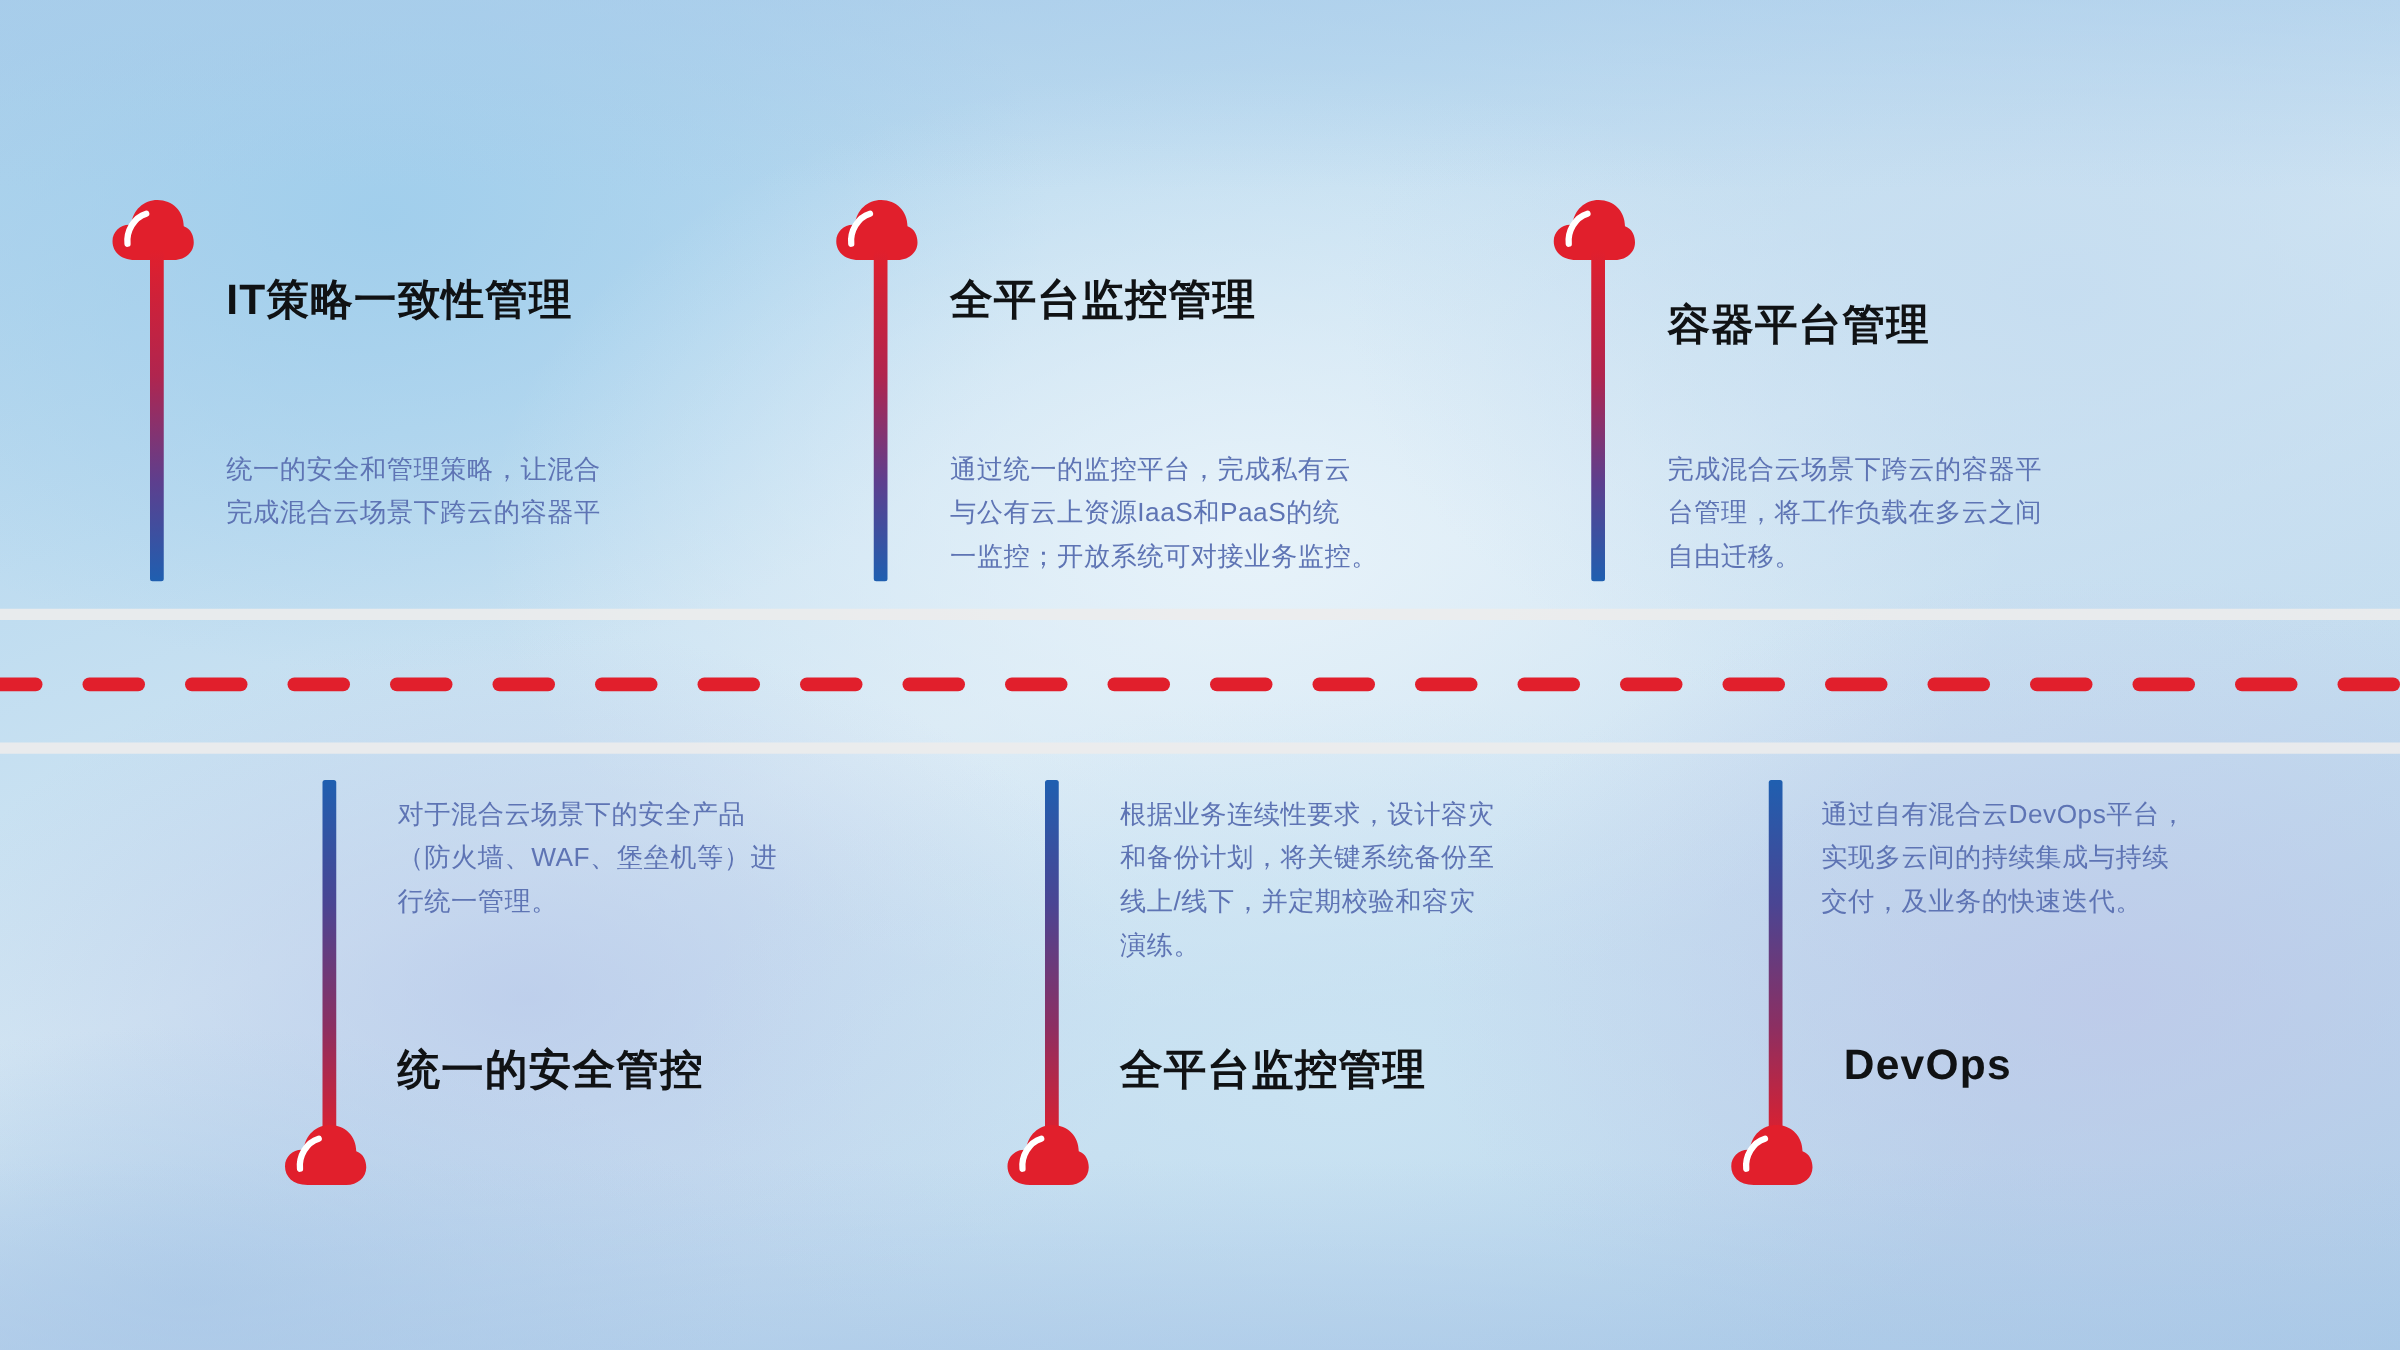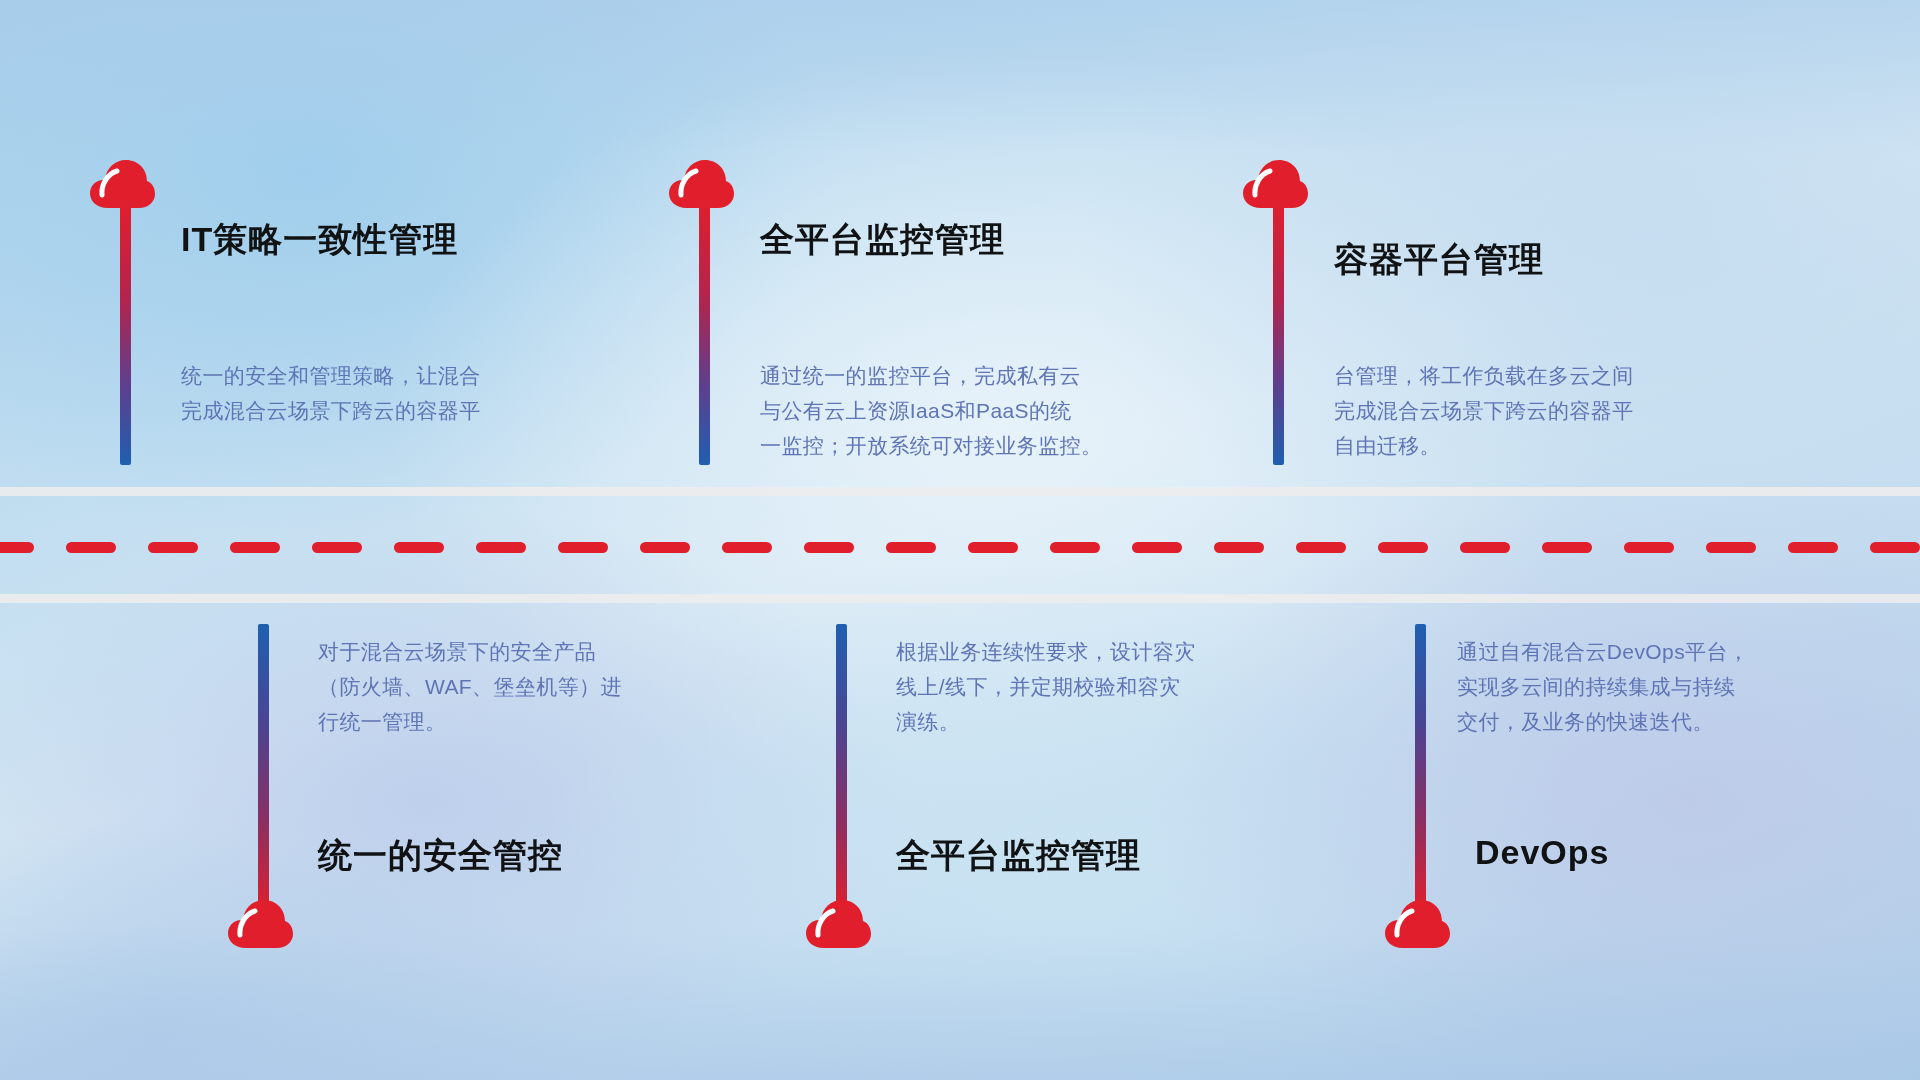--- a/index.html
+++ b/index.html
@@ -134,22 +134,22 @@
   <div class="sec">
     <span class="cloud" style="left:1241px;top:158px;">
       <svg width="68" height="52" viewBox="0 0 68 52">
         <path d="M20 50 C8 50 2 43 2 35 C2 27 9 21 17 22 C18 10 27 2 38 2 C50 2 59 11 59 23 C65 25 67 31 67 36 C67 44 60 50 51 50 Z" fill="#e11f2c"></path>
         <path d="M14 37 C13 27 19 16 29 13" stroke="#ffffff" stroke-width="5" fill="none" stroke-linecap="round"></path>
       </svg>
     </span>
     <div class="pin down" style="left:1273px;top:200px;height:265px;"></div>
     <div class="heading" style="left:1334px;top:217px;margin-top:20px;">容器平台管理</div>
     <div class="desc" style="left:1334px;top:358px;">
+      <div>完成混合云场景下跨云的容器平</div>
       <div>台管理，将工作负载在多云之间</div>
-      <div>完成混合云场景下跨云的容器平</div>
       <div>自由迁移。</div>
     </div>
   </div>
 
   <div class="sec">
     <div class="pin up" style="left:258px;top:624px;height:290px;"></div>
     <div class="desc" style="left:318px;top:634px;">
       <div>对于混合云场景下的安全产品</div>
       <div>（防火墙、WAF、堡垒机等）进</div>
       <div>行统一管理。</div>
@@ -160,20 +160,21 @@
         <path d="M20 50 C8 50 2 43 2 35 C2 27 9 21 17 22 C18 10 27 2 38 2 C50 2 59 11 59 23 C65 25 67 31 67 36 C67 44 60 50 51 50 Z" fill="#e11f2c"></path>
         <path d="M14 37 C13 27 19 16 29 13" stroke="#ffffff" stroke-width="5" fill="none" stroke-linecap="round"></path>
       </svg>
     </span>
   </div>
 
   <div class="sec">
     <div class="pin up" style="left:836px;top:624px;height:290px;"></div>
     <div class="desc" style="left:896px;top:634px;">
       <div>根据业务连续性要求，设计容灾</div>
+      <div>和备份计划，将关键系统备份至</div>
       <div>线上/线下，并定期校验和容灾</div>
       <div>演练。</div>
     </div>
     <div class="heading" style="left:896px;top:833px;">全平台监控管理</div>
     <span class="cloud" style="left:804px;top:898px;">
       <svg width="68" height="52" viewBox="0 0 68 52">
         <path d="M20 50 C8 50 2 43 2 35 C2 27 9 21 17 22 C18 10 27 2 38 2 C50 2 59 11 59 23 C65 25 67 31 67 36 C67 44 60 50 51 50 Z" fill="#e11f2c"></path>
         <path d="M14 37 C13 27 19 16 29 13" stroke="#ffffff" stroke-width="5" fill="none" stroke-linecap="round"></path>
       </svg>
     </span>

